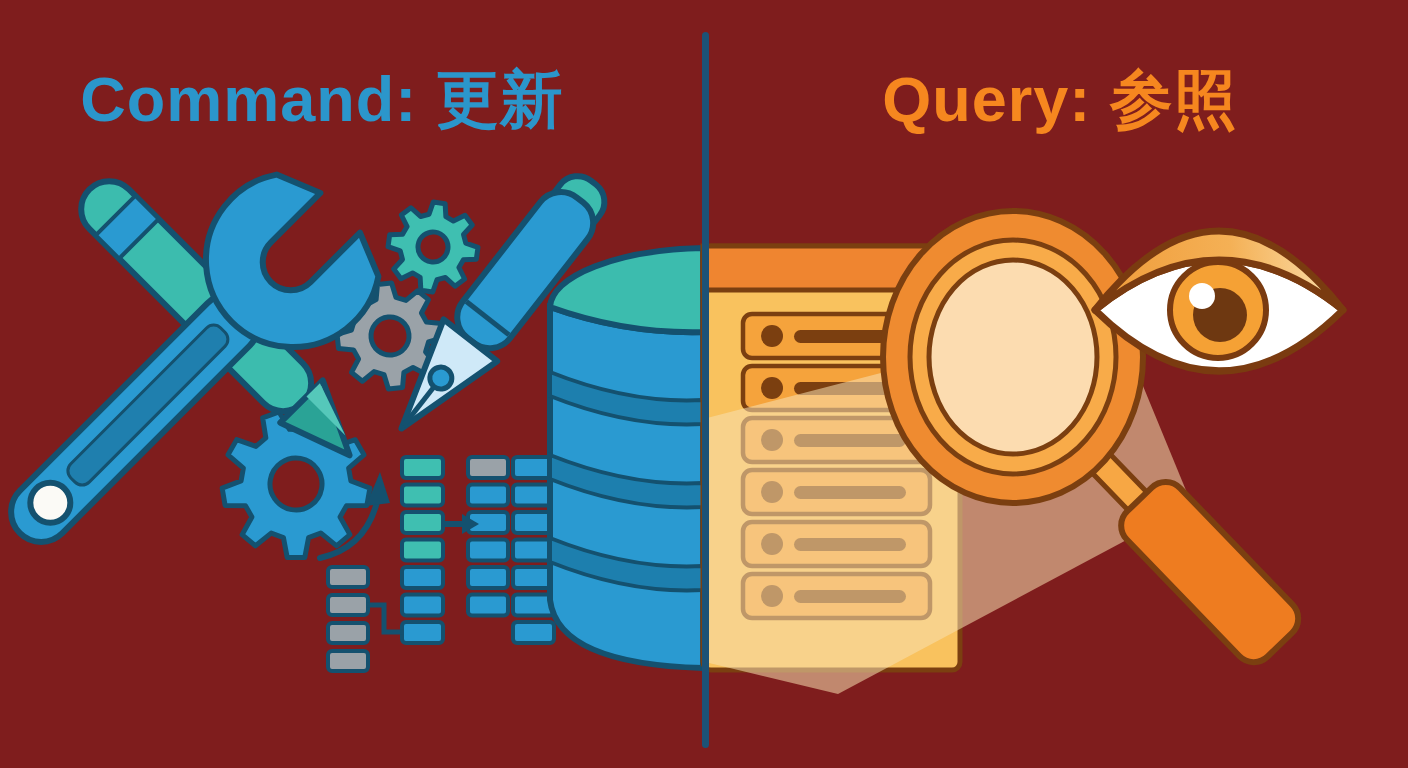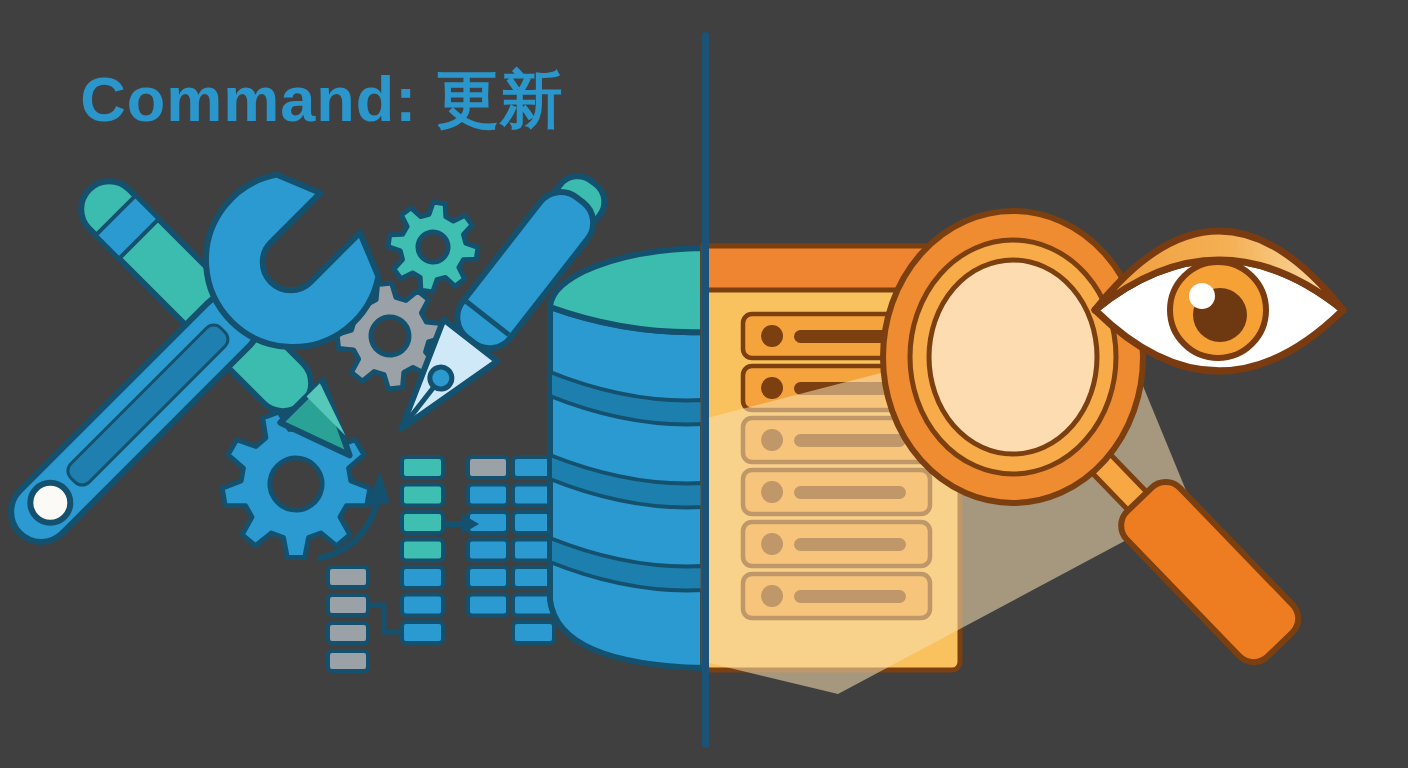--- a/index.html
+++ b/index.html
@@ -1,18 +1,18 @@
 <!DOCTYPE html>
 <html><head>
 <meta charset="utf-8">
 <style>
   html,body{margin:0;padding:0;}
   .stage{
     position:relative;width:1408px;height:768px;overflow:hidden;
-    background:#404040;
+    background:#7f1d1d;
     font-family:"Liberation Sans","DejaVu Sans",sans-serif;
   }
   .stage svg{position:absolute;left:0;top:0;}
   .title{
     position:absolute;top:54px;width:640px;height:90px;line-height:90px;
     text-align:center;font-size:63px;font-weight:bold;letter-spacing:1px;
     white-space:nowrap;
   }
   .title-left{left:2px;}
   .title-right{left:740px;}
@@ -173,16 +173,17 @@
     <g clip-path="url(#scleraClip)">
       <circle cx="1218" cy="310" r="48" fill="#f5a135" stroke="#7a3b10" stroke-width="6"></circle>
       <circle cx="1220" cy="315" r="27" fill="#6e3811"></circle>
       <circle cx="1202" cy="296" r="13" fill="#ffffff"></circle>
     </g>
     <path d="M1095,310 Q1219,152 1343,310 Q1219,210 1095,310 Z" fill="url(#lidGrad)" stroke="#7a3b10" stroke-width="7" stroke-linejoin="round"></path>
   </g>
 </svg>
 
 <div class="title title-left" style="color: rgb(43, 150, 203);">Command: 更新</div>
+<div class="title title-right" style="color: rgb(246, 135, 31);">Query: 参照</div>
 
 <div class="divider" style="background-color: rgb(28, 82, 118);"></div>
 
 </div>
 
 </body></html>

